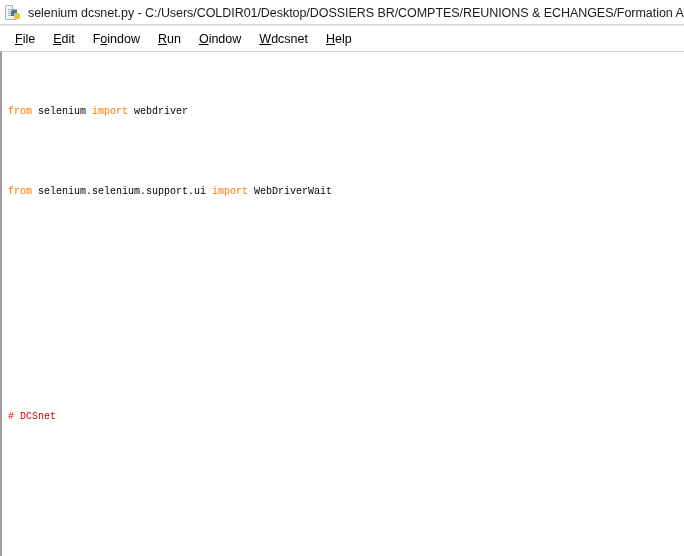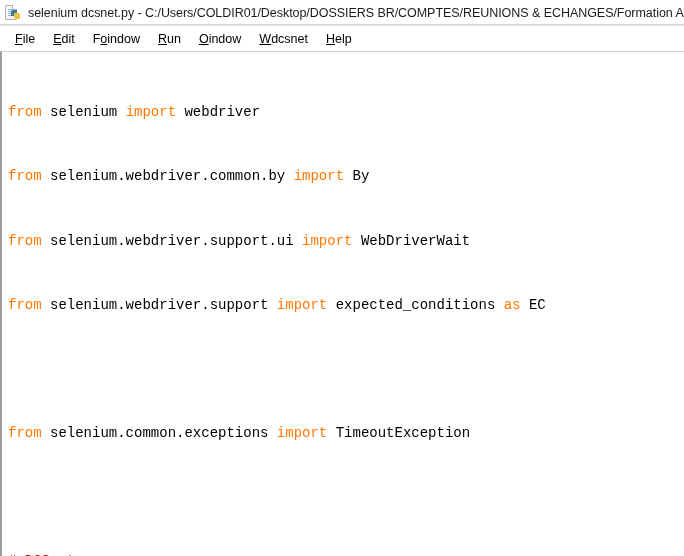--- a/index.html
+++ b/index.html
@@ -128,21 +128,21 @@
   }
   #code {
     position: absolute;
     left: 0;
     top: 0;
     right: 0;
     bottom: 0;
     padding: 4px 0 0 6px;
     box-sizing: border-box;
     font-family: "Liberation Mono", "DejaVu Sans Mono", monospace;
-    font-size: 14px;
+    font-size: 10px;
     line-height: 16.05px;
     white-space: pre;
     color: #000000;
     letter-spacing: 0px;
   }
   .line { height: 16.05px; white-space: pre; }
   .kw  { color: #ff7700; }
   .cm  { color: #dd0000; }
   .pl  { color: #000000; }
 </style>
@@ -174,29 +174,26 @@
     <div class="menu-item"><span class="mn">O</span><span>indow</span></div>
     <div class="menu-item"><span class="mn">W</span><span>dcsnet</span></div>
     <div class="menu-item"><span class="mn">H</span><span>elp</span></div>
   </div>
 
   <div id="editor-wrap">
     <div id="code">
 
       <div class="line"><span class="kw">from</span><span class="pl"> selenium </span><span class="kw">import</span><span class="pl"> webdriver</span></div>
 
-      <div class="line"><span class="kw">from</span><span class="pl"> selenium.webdriver.common.by </span><span class="kw">import</span><span class="pl"> By</span></div>
-
-      <div class="line"><span class="kw">from</span><span class="pl"> selenium.webdriver.support.ui </span><span class="kw">import</span><span class="pl"> WebDriverWait</span></div>
-
-      <div class="line"><span class="kw">from</span><span class="pl"> selenium.webdriver.support </span><span class="kw">import</span><span class="pl"> expected_conditions </span><span class="kw">as</span><span class="pl"> EC</span></div>
+
+      <div class="line"><span class="kw">from</span><span class="pl"> selenium.selenium.support.ui </span><span class="kw">import</span><span class="pl"> WebDriverWait</span></div>
+
 
       <div class="line">&nbsp;</div>
 
-      <div class="line"><span class="kw">from</span><span class="pl"> selenium.common.exceptions </span><span class="kw">import</span><span class="pl"> TimeoutException</span></div>
 
       <div class="line">&nbsp;</div>
 
       <div class="line"><span class="cm"># DCSnet</span></div>
 
       
 
       
 
       

